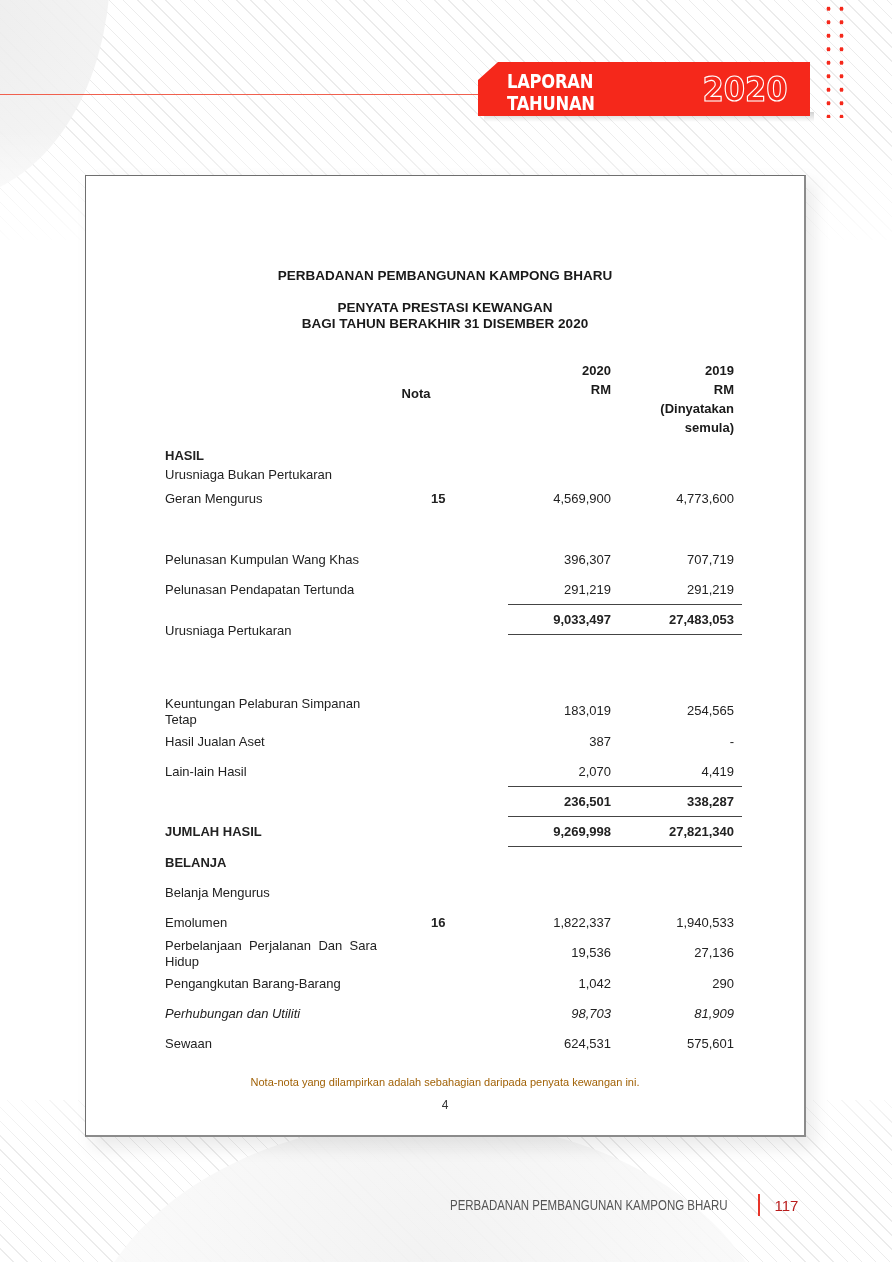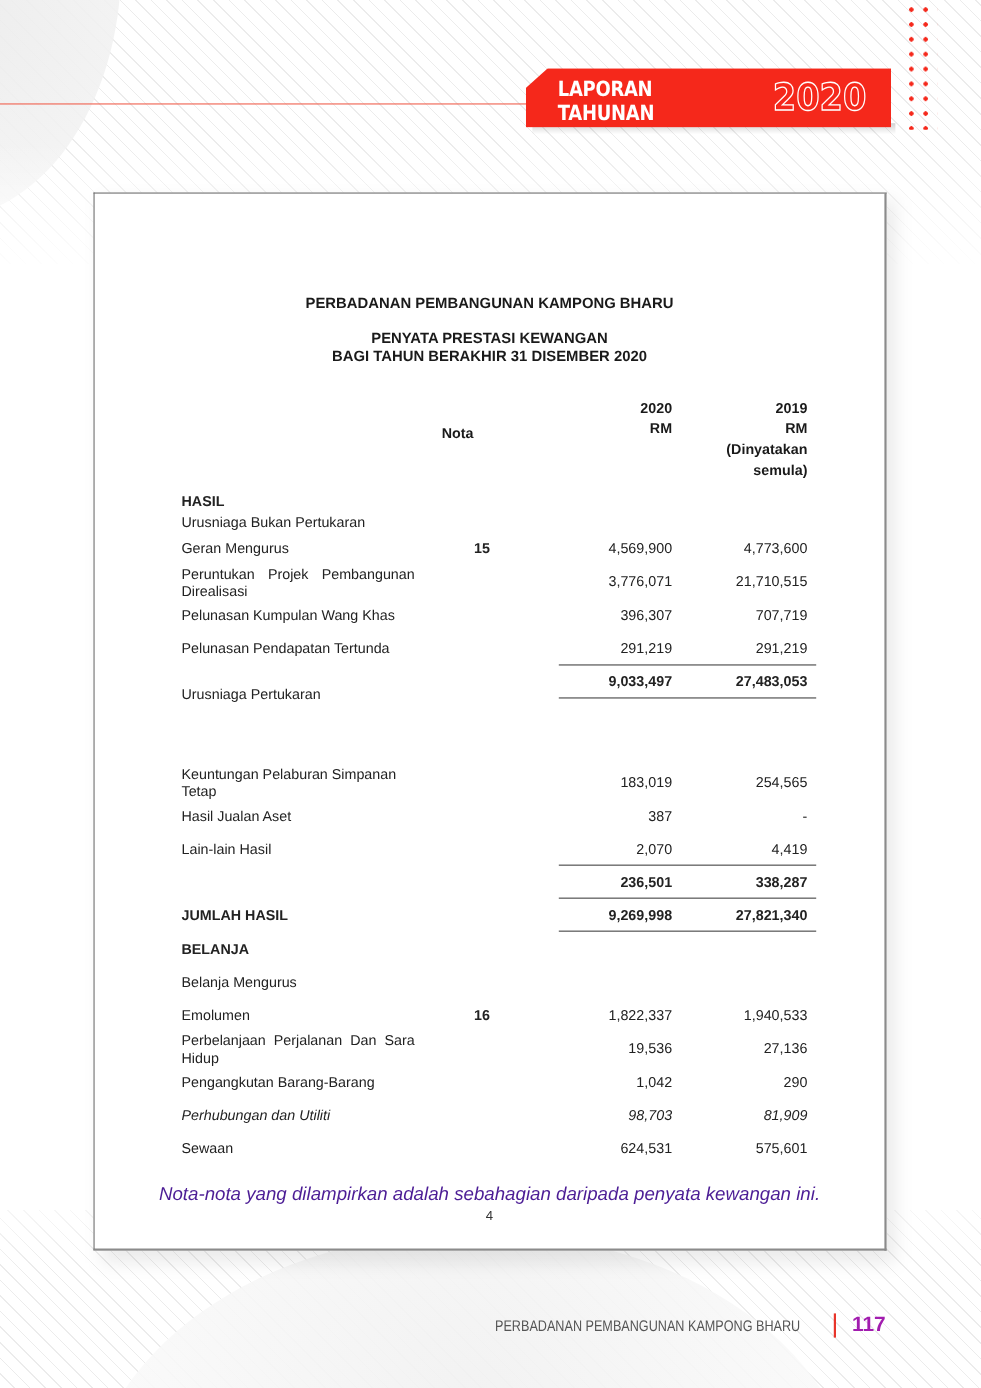--- a/index.html
+++ b/index.html
@@ -72,28 +72,28 @@
     position:absolute; left:0; width:100%; text-align:center; font-weight:bold; font-size:13.5px; color:#1a1a1a;
   }
   .hdr { position:absolute; font-weight:bold; font-size:13px; text-align:right; line-height:19px; color:#1a1a1a; }
   .row { position:absolute; left:0; width:100%; height:30px; font-size:13px; color:#222; }
   .row .label { position:absolute; left:79px; width:220px; line-height:16px; }
   .row .nota { position:absolute; left:345px; width:30px; font-weight:bold; }
   .row .v20 { position:absolute; right:193px; text-align:right; }
   .row .v19 { position:absolute; right:70px; text-align:right; }
   .row.bold .label, .row.bold .v20, .row.bold .v19 { font-weight:bold; }
   .rule { position:absolute; height:1px; background:#444; }
-  .footnote { position:absolute; left:0; width:100%; text-align:center; font-size:17px; color:#4c1d95;font-style:italic; }
+  .footnote { position:absolute; left:0; width:100%; text-align:center; font-size:11px; color:#a16207; }
   .pagenum-inner { position:absolute; left:0; width:100%; text-align:center; font-size:12px; color:#333; }
   .footer {
     position:absolute; top:1194px; left:450px; height:22px; display:flex; align-items:center;
   }
   .footer-text { color:#555; font-size:14px; transform:scaleX(0.82); transform-origin:left center; white-space:nowrap; width:290px; }
   .footer-sep { width:1.5px; height:22px; background:#e8352a; margin:0 15px 0 18px; }
-  .footer-page { color:#a21caf; font-weight:bold; font-size:19px; }
+  .footer-page { color:#b91c1c; font-weight:normal; font-size:15px; }
 </style>
 </head>
 <body>
 
 <div class="bg-stripes"></div>
 <div class="globe-top"></div>
 <div class="bg-fade-top"></div>
 <div class="bg-white-mid"></div>
 <div class="bg-fade-bot"></div>
 <div class="globe-bot"></div>
@@ -131,25 +131,20 @@
   <div class="row" style="top:291px;">
     <span class="label">Urusniaga Bukan Pertukaran</span>
   </div>
 
   <div class="row" style="top:315px;">
     <span class="label">Geran Mengurus</span>
     <span class="nota">15</span>
     <span class="v20">4,569,900</span>
     <span class="v19">4,773,600</span>
   </div>
-  <div class="row" style="top:338px;">
-    <span class="label" style="text-align:justify; text-align-last:left; width:212px;">Peruntukan Projek Pembangunan Direalisasi</span>
-    <span class="v20" style="top:7px;">3,776,071</span>
-    <span class="v19" style="top:7px;">21,710,515</span>
-  </div>
   <div class="row" style="top:376px;">
     <span class="label">Pelunasan Kumpulan Wang Khas</span>
     <span class="v20">396,307</span>
     <span class="v19">707,719</span>
   </div>
   <div class="row" style="top:406px;">
     <span class="label">Pelunasan Pendapatan Tertunda</span>
     <span class="v20">291,219</span>
     <span class="v19">291,219</span>
   </div>

